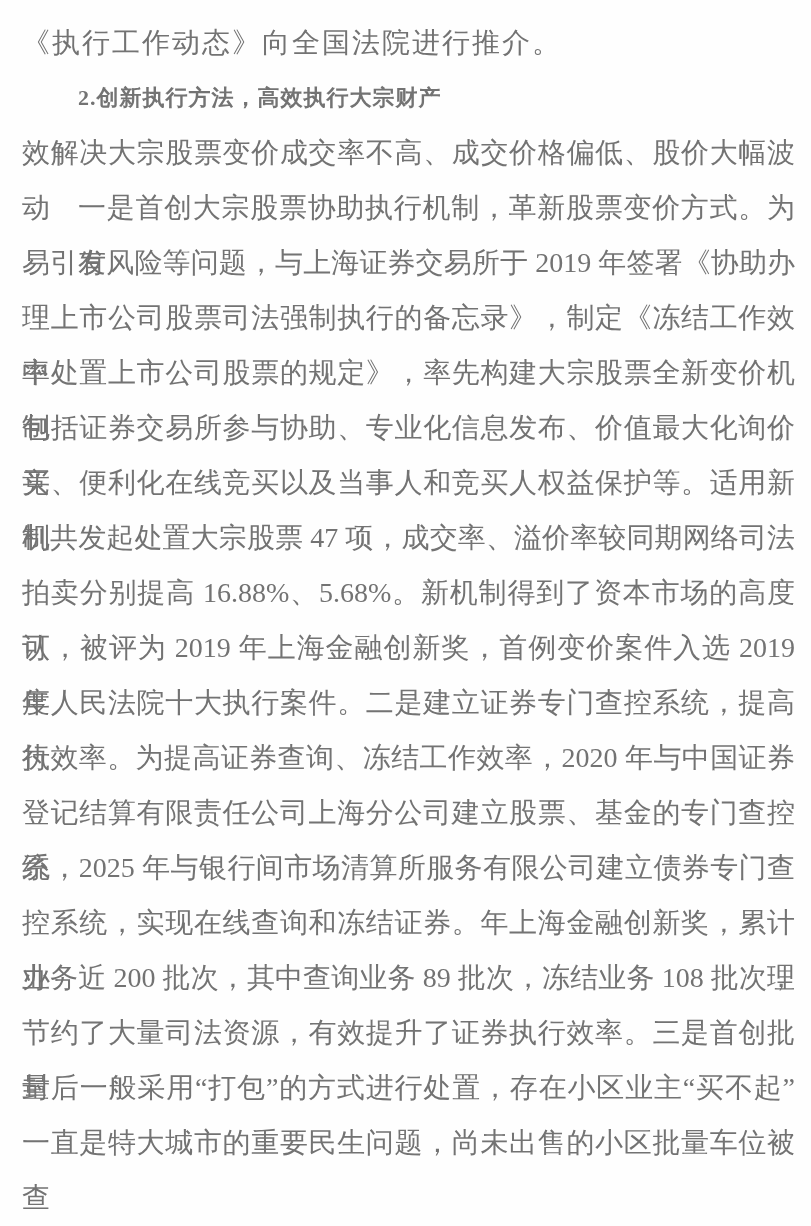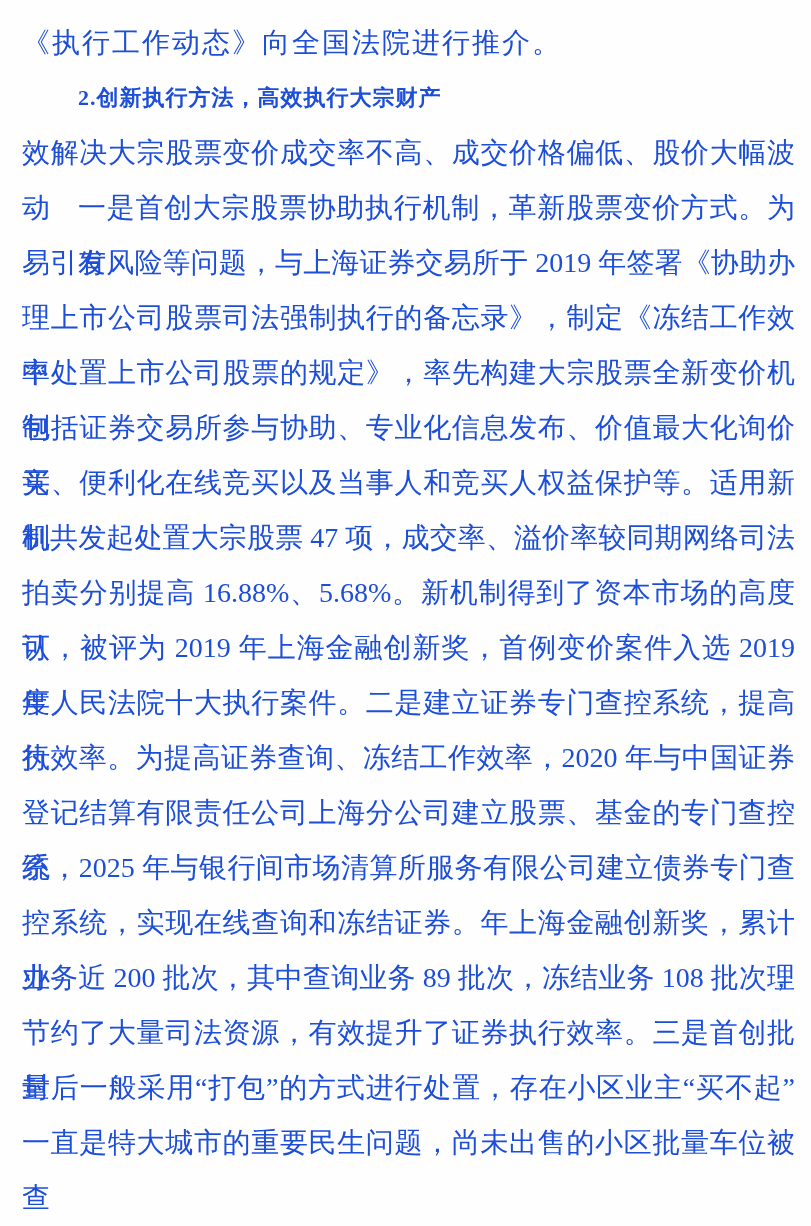--- a/index.html
+++ b/index.html
@@ -6,21 +6,21 @@
     margin: 0;
     padding: 0;
     background: #ffffff;
   }
   .page {
     position: relative;
     width: 811px;
     height: 1226px;
     box-sizing: border-box;
     background: #fefefe;
-    color: #1d4ed8;
+    color: #737373;
     padding: 15px 16px 0 22px;
     font-family: "Liberation Serif", "DejaVu Serif", serif;
     overflow: hidden;
   }
   .line {
     height: 55px;
     line-height: 55px;
     font-size: 28px;
     white-space: nowrap;
   }

